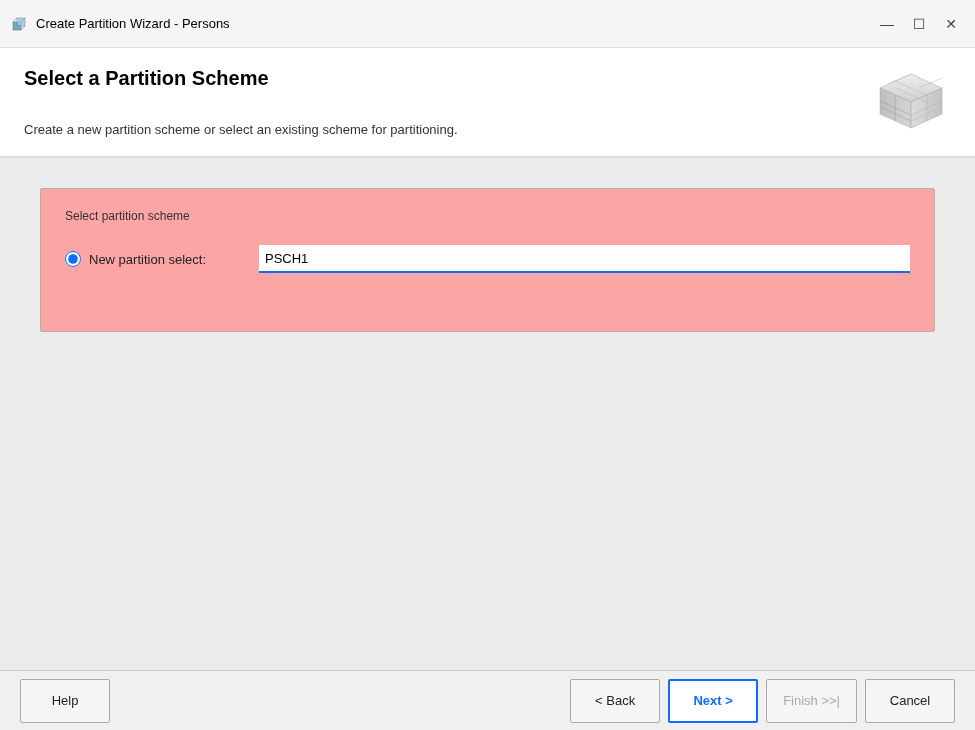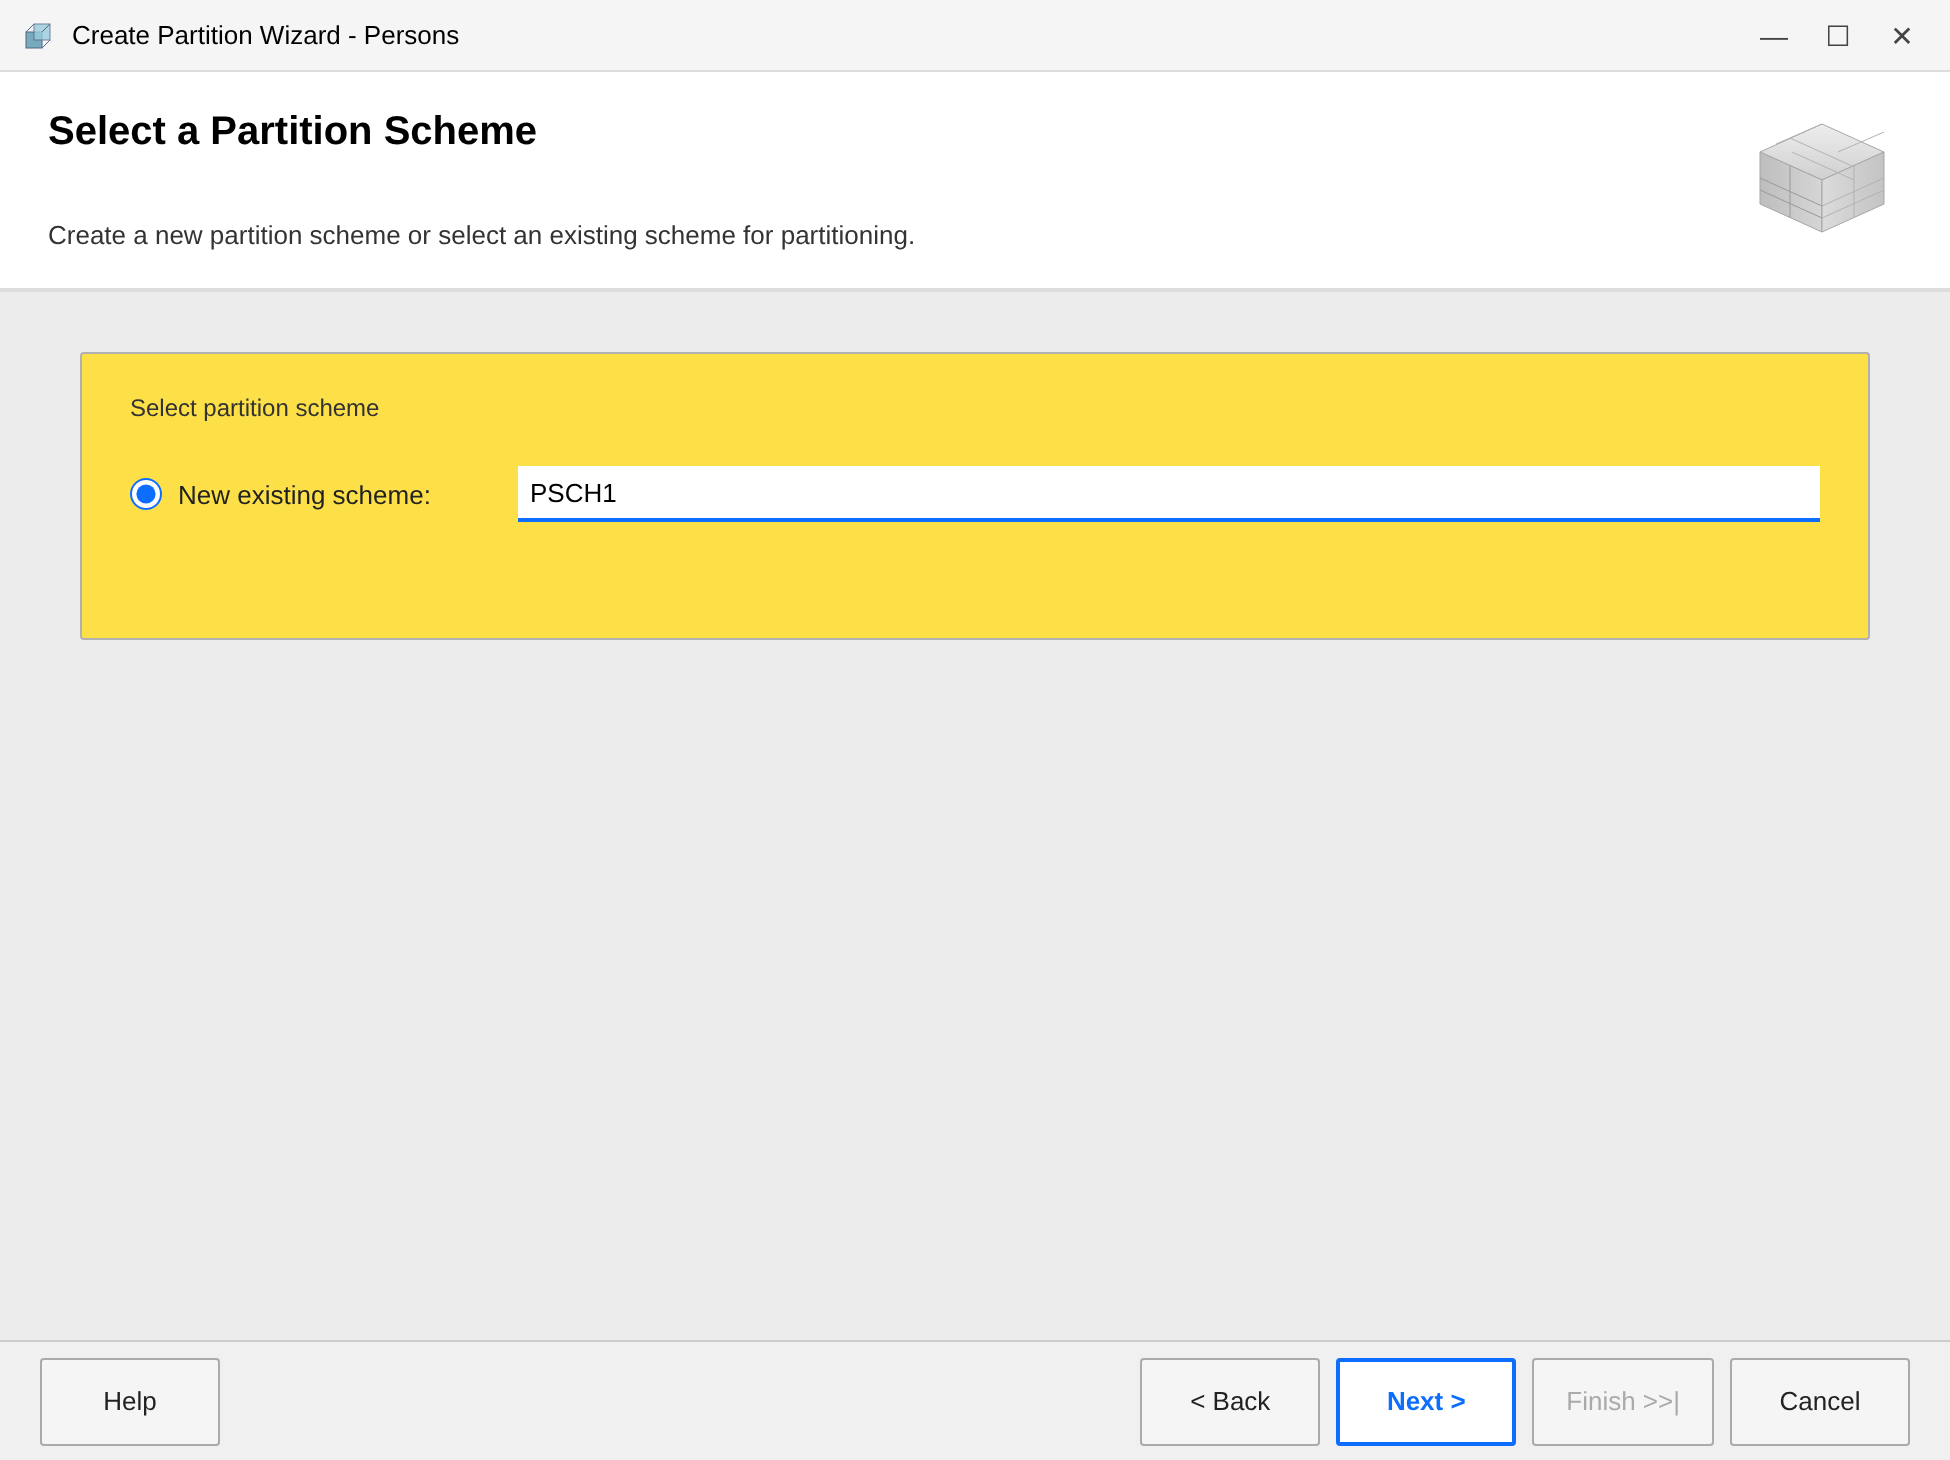--- a/index.html
+++ b/index.html
@@ -14,21 +14,21 @@
       overflow: hidden;
     }
 
     
     .title-bar {
       display: flex;
       align-items: center;
       background: #f5f5f5;
       border-bottom: 1px solid #ddd;
       padding: 6px 10px;
-      height: 36px;
+      height: 48px;
       flex-shrink: 0;
     }
     .title-bar-icon {
       width: 18px;
       height: 18px;
       margin-right: 8px;
       display: flex;
       align-items: center;
       justify-content: center;
     }
@@ -93,21 +93,21 @@
     .main-content {
       flex: 1;
       background: #ececec;
       padding: 30px 40px;
       overflow-y: auto;
     }
 
     
     .panel-box {
       border: 1px solid #b0b0b0;
-      background: #fde047;
+      background: #fca5a5;
       border-radius: 2px;
       padding: 20px 24px 30px 24px;
     }
     .panel-title {
       font-size: 12px;
       color: #333;
       margin-bottom: 22px;
       font-weight: normal;
     }
 
@@ -292,21 +292,21 @@
     </svg>
   </div>
 </div>
 
 <div class="main-content">
   <div class="panel-box">
     <div class="panel-title">Select partition scheme</div>
 
     <div class="radio-row">
       <input type="radio" name="partition-scheme" class="radio-input" checked="" style="">
-      <label class="radio-label">New existing scheme:</label>
+      <label class="radio-label">New partition select:</label>
       <input type="text" class="text-input" value="PSCH1" style="">
     </div>
 
 
   </div>
 </div>
 
 <div class="footer">
   <div class="footer-left">
     <button class="btn">Help</button>

